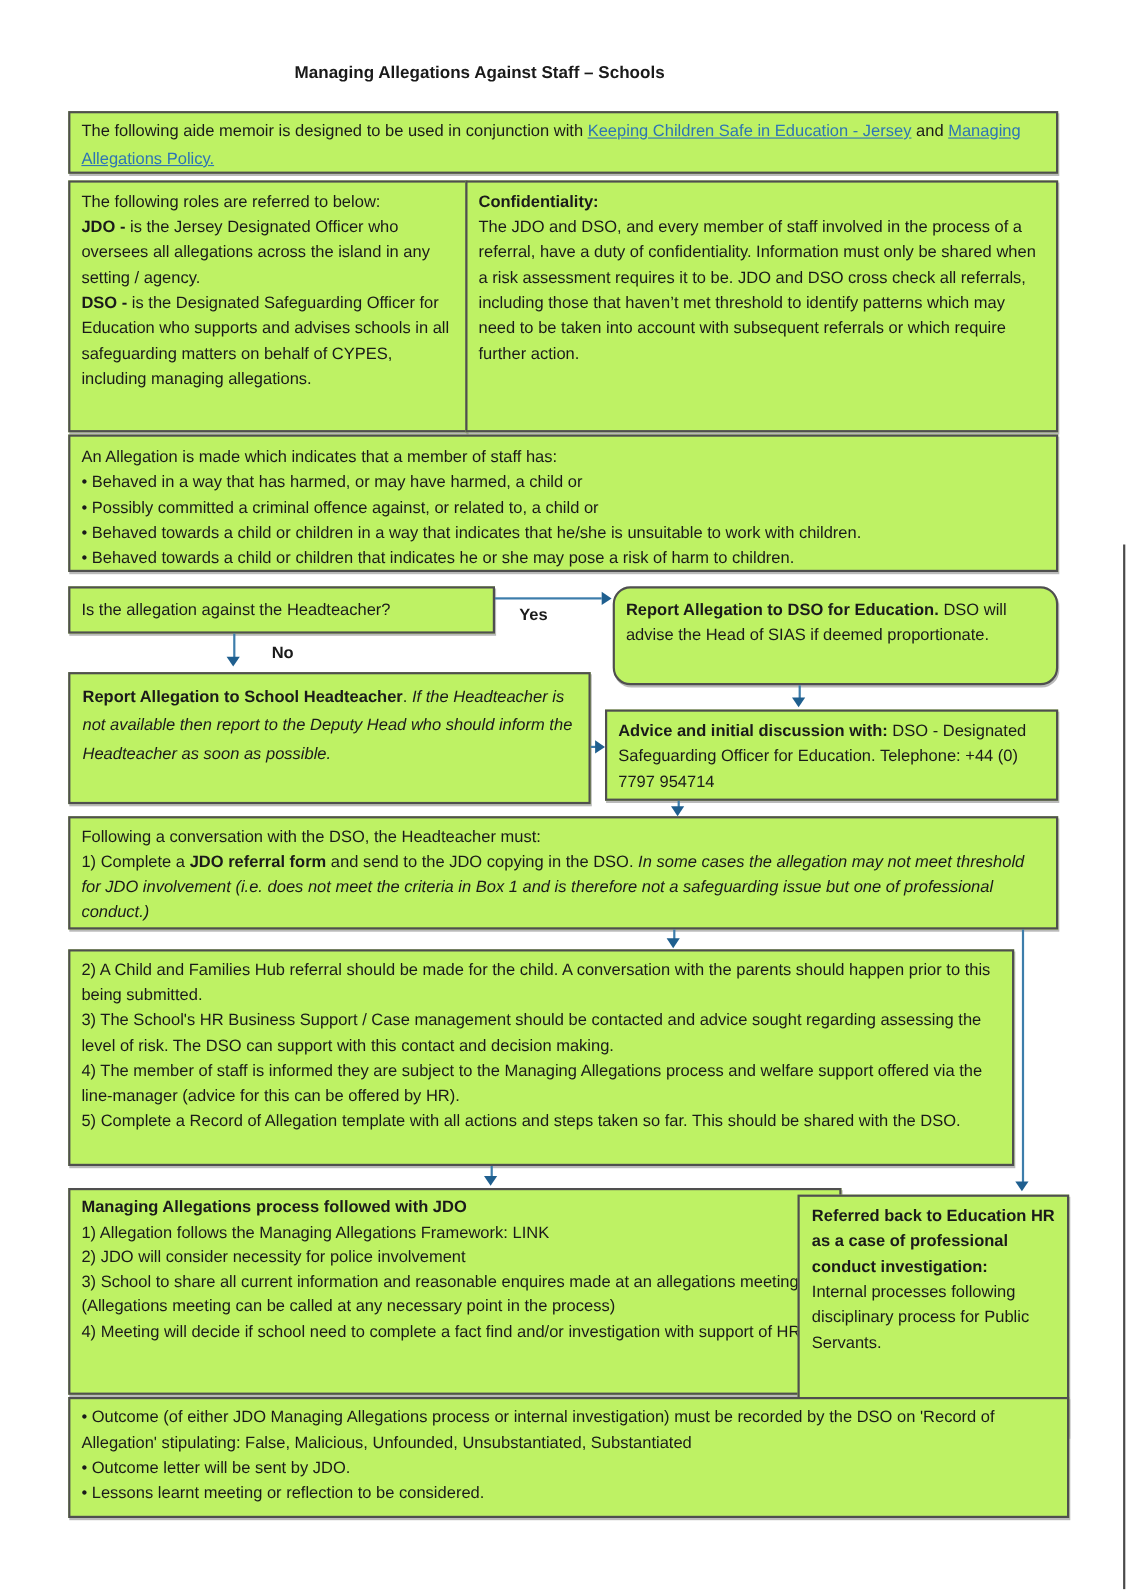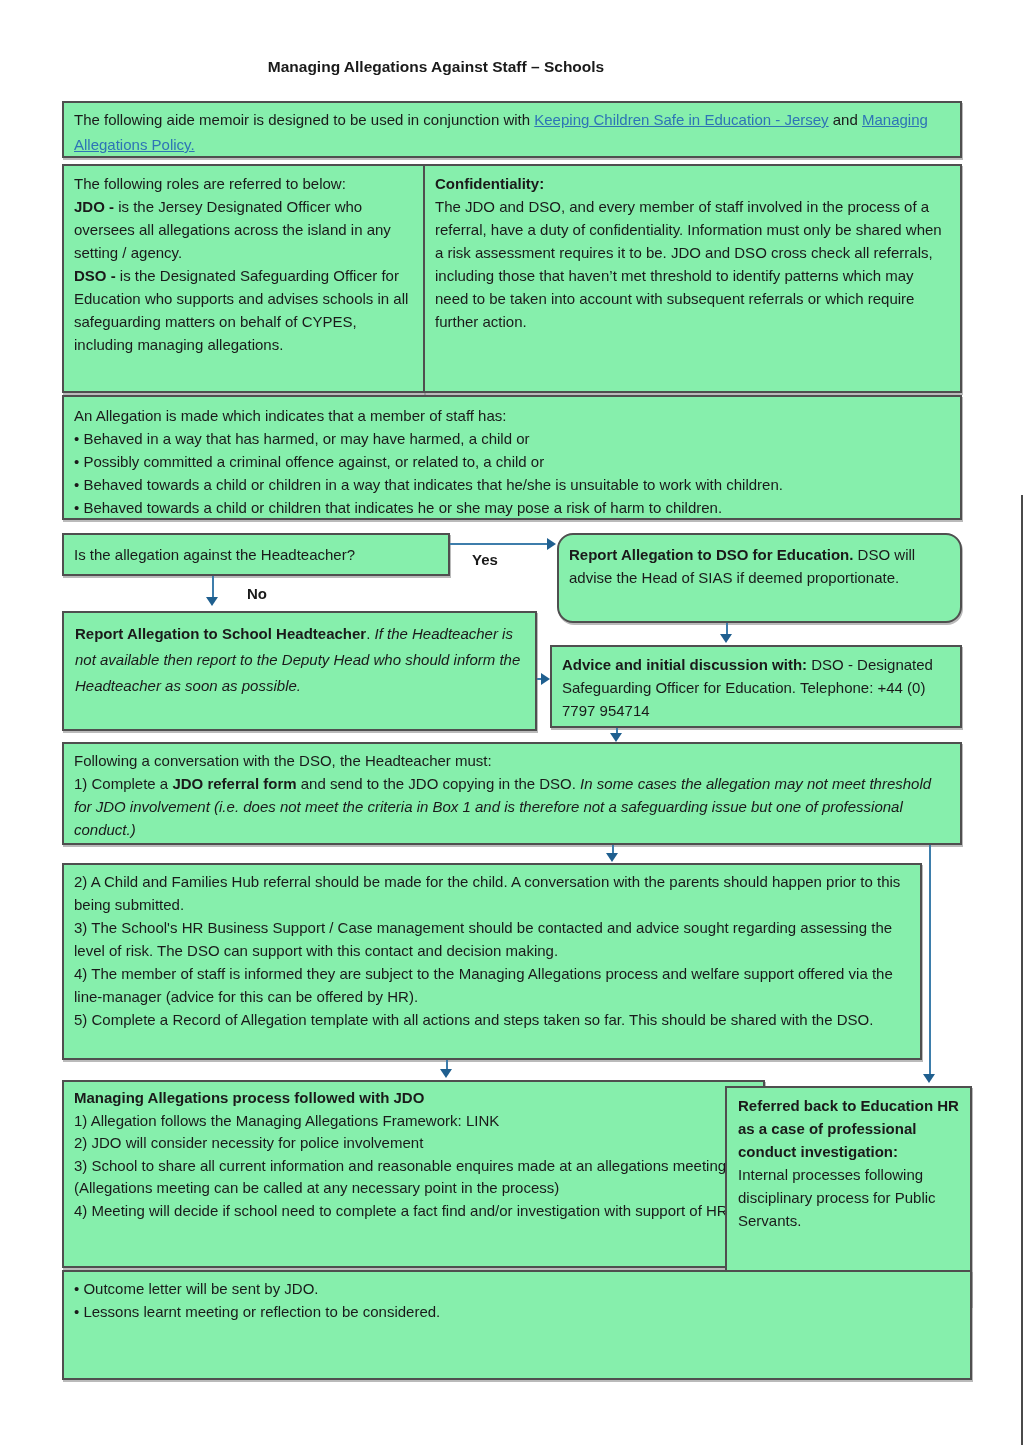--- a/index.html
+++ b/index.html
@@ -1,21 +1,21 @@
 <!DOCTYPE html>
 <html><head>
 <meta charset="utf-8">
 <style>
   html,body{margin:0;padding:0;background:#ffffff;}
   #page{
     position:relative;width:1024px;height:1445px;background:#ffffff;
     font-family:"Liberation Sans",sans-serif;color:#1a1a1a;overflow:hidden;
   }
   .box{
-    position:absolute;box-sizing:border-box;background:#86efac;
+    position:absolute;box-sizing:border-box;background:#bef264;
     border:2px solid #4f4f4f;box-shadow:1px 2px 0 rgba(130,130,130,0.55);
     font-size:15px;line-height:23px;padding:6px 10px;overflow:hidden;
   }
   .b{font-weight:bold;}
   .i{font-style:italic;}
   .link{color:#2e74b5;text-decoration:underline;cursor:pointer;}
   #title{
     position:absolute;left:0;top:58px;width:872px;text-align:center;
     font-size:15.5px;font-weight:bold;
   }
@@ -152,19 +152,20 @@
     <div>3) School to share all current information and reasonable enquires made at an allegations meeting (Allegations meeting can be called at any necessary point in the process)</div>
     <div>4) Meeting will decide if school need to complete a fact find and/or investigation with support of HR</div>
   </div>
 
   <div id="referred-box" class="box">
     <div class="b">Referred back to Education HR as a case of professional conduct investigation:</div>
     <div>Internal processes following disciplinary process for Public Servants.</div>
   </div>
 
   <div id="outcome-box" class="box">
+    <div>• Outcome (of either JDO Managing Allegations process or internal investigation) must be recorded by the DSO on 'Record of Allegation' stipulating: False, Malicious, Unfounded, Unsubstantiated, Substantiated</div>
     <div>• Outcome letter will be sent by JDO.</div>
     <div>• Lessons learnt meeting or reflection to be considered.</div>
   </div>
 
   <div id="right-edge" style="position:absolute;"></div>
 
 </div>
 
 </body></html>

